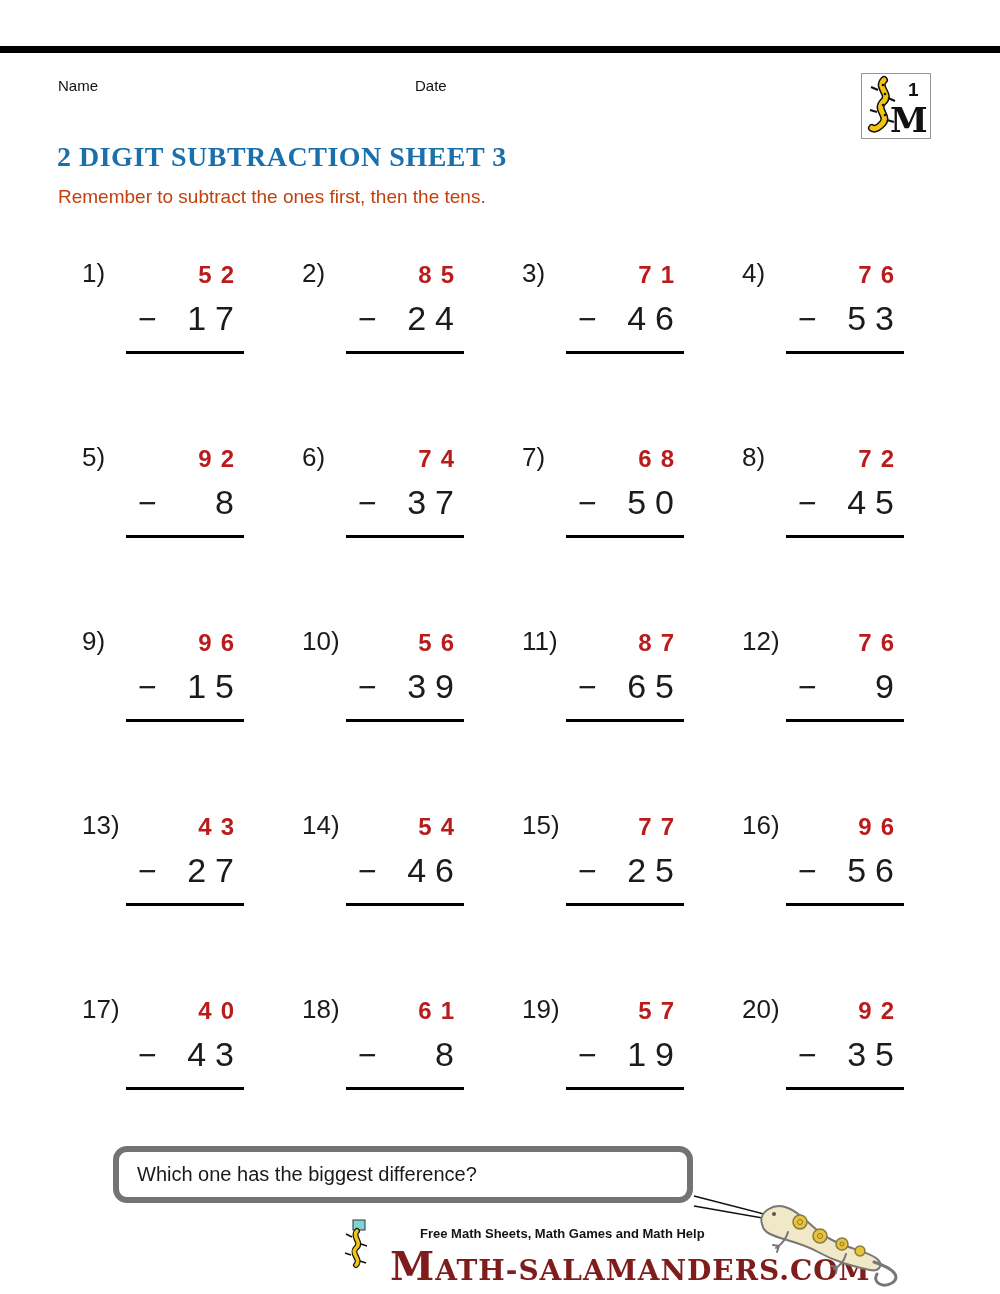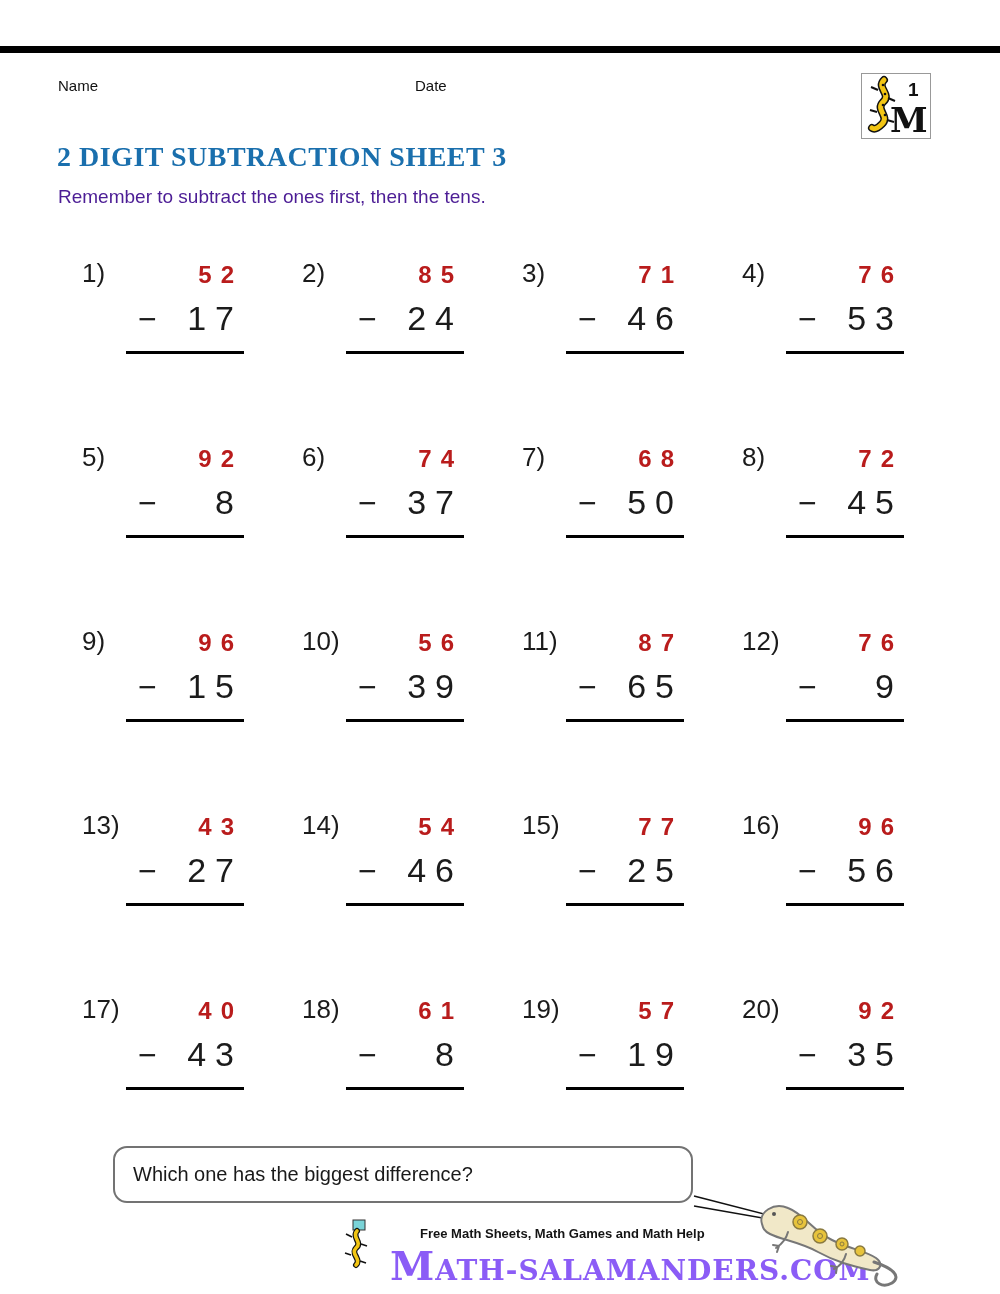--- a/index.html
+++ b/index.html
@@ -18,21 +18,21 @@
   .logo-box {
     position:absolute; top:57px; left:861px; width:70px; height:66px;
     border:1px solid #999; background:#fff;
   }
 
   .title {
     position:absolute; top:125px; left:57px;
     font-family:"Liberation Serif", serif; font-weight:bold;
     font-size:28px; color:#1a6fad; letter-spacing:0.5px;
   }
-  .subtitle { position:absolute; top:170px; left:58px; font-size:19px; color:#4c1d95; }
+  .subtitle { position:absolute; top:170px; left:58px; font-size:19px; color:#c2410c; }
 
   .problems-grid {
     position:absolute; top:238px; left:62px; width:880px;
     display:grid; grid-template-columns:repeat(4, 220px); row-gap:84px;
   }
   .problem { display:flex; align-items:flex-start; padding-left:20px; gap:14px; }
   .pnum { width:42px; font-size:26px; padding-top:4px; color:#1b1b1b; }
   .work { width:96px; }
   .minuend {
     text-align:right; font-size:24px; line-height:42px;
@@ -44,31 +44,31 @@
   }
   .subtrahend { letter-spacing:9px; margin-right:-9px; }
   .minus { font-size:32px; }
   .ansline {
     margin-top:10px; margin-left:-12px; width:calc(100% + 22px);
     border-top:3px solid #000;
   }
 
   .bubble {
     position:absolute; top:1130px; left:113px; width:580px; height:57px;
-    border:2px solid #737373; border-radius:14px; background:#fff;
+    border:6px solid #737373; border-radius:14px; background:#fff;
     display:flex; align-items:center; padding-left:18px; font-size:20px; color:#1a1a1a;
   }
   .bubble-tail { position:absolute; top:1172px; left:688px; }
 
   .footer-logo-box { position:absolute; top:1203px; left:337px; width:52px; height:52px; }
   .tagline { position:absolute; top:1210px; left:420px; font-size:13px; font-weight:bold; color:#141414; }
   .site-name {
     position:absolute; top:1226px; left:390px;
     font-family:"DejaVu Serif", serif; font-weight:bold; font-size:28px;
-    letter-spacing:1px; color:#8b5cf6;
+    letter-spacing:1px; color:#7f1d1d;
   }
   .site-name::first-letter { font-size:40px; }
   .gecko { position:absolute; top:1180px; left:752px; }
 </style>
 </head>
 <body>
 
 <div class="page">
 
   <div class="top-bar"></div>

